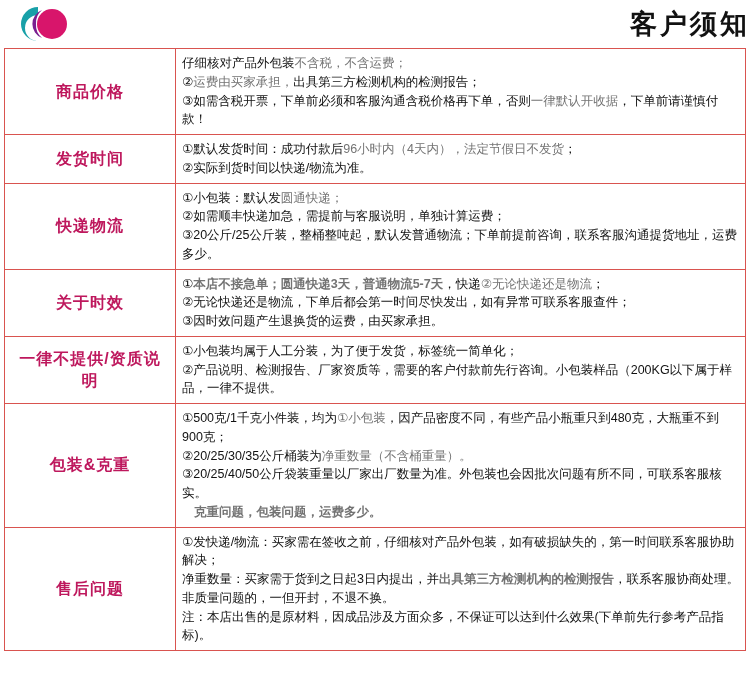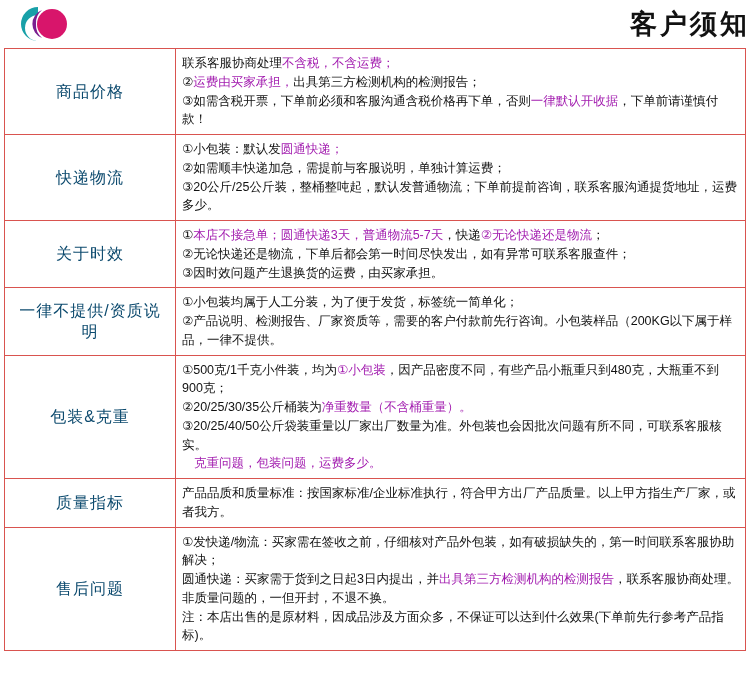--- a/index.html
+++ b/index.html
@@ -52,40 +52,40 @@
   }
   table.notice td {
     border: 1px solid #d9534f;
     vertical-align: middle;
     padding: 5px 6px;
   }
   td.label {
     width: 158px;
     text-align: center;
     font-size: 16px;
-    font-weight: normal;
-    color: #0c4a6e;
+    font-weight: bold;
+    color: #be185d;
     line-height: 1.35;
     letter-spacing: 1px;
   }
   td.content {
     font-size: 12.5px;
     line-height: 1.5;
     color: #111;
     text-align: left;
   }
   td.content p {
     margin: 0;
     padding: 0;
   }
   .red {
-    color: #a21caf;
+    color: #737373;
   }
   .bold {
-    font-weight: normal;
+    font-weight: bold;
   }
 </style>
 </head>
 <body>
 
 <div id="page">
 
   <div class="header">
     <div class="logo">
       <svg width="68" height="44" viewBox="0 0 68 44" xmlns="http://www.w3.org/2000/svg">
@@ -95,23 +95,30 @@
       </svg>
     </div>
     <div class="title">客户须知</div>
   </div>
 
   <table class="notice">
     <tbody id="notice-body">
         <tr>
           <td class="label">商品价格</td>
           <td class="content">
-            <p><span>联系客服协商处理</span><span class="red">不含税，不含运费；</span></p>
+            <p><span>仔细核对产品外包装</span><span class="red">不含税，不含运费；</span></p>
             <p><span>②</span><span class="red">运费由买家承担，</span><span>出具第三方检测机构的检测报告；</span></p>
             <p><span>③如需含税开票，下单前必须和客服沟通含税价格再下单，否则</span><span class="red">一律默认开收据</span><span>，下单前请谨慎付款！</span></p>
+          </td>
+        </tr>
+        <tr>
+          <td class="label">发货时间</td>
+          <td class="content">
+            <p><span>①默认发货时间：成功付款后</span><span class="red">96小时内（4天内），法定节假日不发货</span><span>；</span></p>
+            <p><span>②实际到货时间以快递/物流为准。</span></p>
           </td>
         </tr>
         <tr>
           <td class="label">快递物流</td>
           <td class="content">
             <p><span>①小包装：默认发</span><span class="red">圆通快递；</span></p>
             <p><span>②如需顺丰快递加急，需提前与客服说明，单独计算运费；</span></p>
             <p><span>③20公斤/25公斤装，整桶整吨起，默认发普通物流；下单前提前咨询，联系客服沟通提货地址，运费多少。</span></p>
           </td>
         </tr>
@@ -133,29 +140,23 @@
         <tr>
           <td class="label">包装&amp;克重</td>
           <td class="content">
             <p><span>①500克/1千克小件装，均为</span><span class="red">①小包装</span><span>，因产品密度不同，有些产品小瓶重只到480克，大瓶重不到900克；</span></p>
             <p><span>②20/25/30/35公斤桶装为</span><span class="red">净重数量（不含桶重量）。</span></p>
             <p><span>③20/25/40/50公斤袋装重量以厂家出厂数量为准。外包装也会因批次问题有所不同，可联系客服核实。</span></p>
             <p style="text-indent: 12px;"><span class="red bold">克重问题，包装问题，运费多少。</span></p>
           </td>
         </tr>
         <tr>
-          <td class="label">质量指标</td>
-          <td class="content">
-            <p><span>产品品质和质量标准：按国家标准/企业标准执行，符合甲方出厂产品质量。以上甲方指生产厂家，或者我方。</span></p>
-          </td>
-        </tr>
-        <tr>
           <td class="label">售后问题</td>
           <td class="content">
             <p><span>①发快递/物流：买家需在签收之前，仔细核对产品外包装，如有破损缺失的，第一时间联系客服协助解决；</span></p>
-            <p><span>圆通快递：买家需于货到之日起3日内提出，并</span><span class="red bold">出具第三方检测机构的检测报告</span><span>，联系客服协商处理。非质量问题的，一但开封，不退不换。</span></p>
+            <p><span>净重数量：买家需于货到之日起3日内提出，并</span><span class="red bold">出具第三方检测机构的检测报告</span><span>，联系客服协商处理。非质量问题的，一但开封，不退不换。</span></p>
             <p><span>注：本店出售的是原材料，因成品涉及方面众多，不保证可以达到什么效果(下单前先行参考产品指标)。</span></p>
           </td>
         </tr>
       </tbody>
   </table>
 
 </div>
 
 </body></html>

